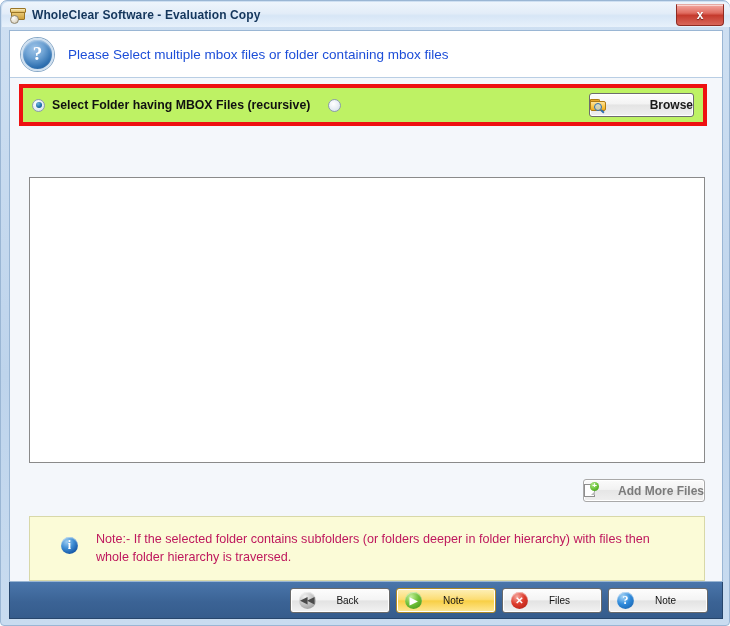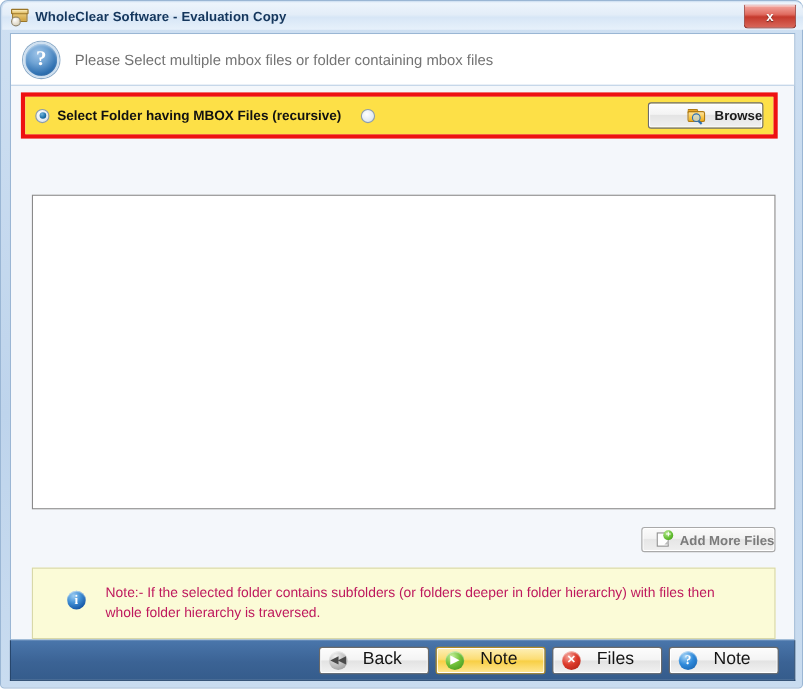--- a/index.html
+++ b/index.html
@@ -138,21 +138,21 @@
     color: #ffffff;
     font-size: 19px;
     font-weight: bold;
     font-family: "Liberation Serif", serif;
     box-sizing: border-box;
     flex: 0 0 auto;
   }
   .header-text {
     margin-left: 14px;
     font-size: 13.5px;
-    color: #737373;
+    color: #1d4ed8;
     white-space: nowrap;
   }
 
   
   .red-box {
     position: absolute;
     left: 9px; top: 53px;
     width: 688px;
     height: 42px;
     border: 4px solid #ee1111;
@@ -160,21 +160,21 @@
   }
 
   
   .option-row {
     position: absolute;
     left: 13px; top: 57px;
     width: 680px;
     height: 34px;
     display: flex;
     align-items: center;
-    background: #fde047;
+    background: #bef264;
     box-sizing: border-box;
   }
   .radio-item {
     display: flex;
     align-items: center;
     cursor: default;
     white-space: nowrap;
   }
   .radio-item.first { margin-left: 9px; }
   .radio-item.second { margin-left: 18px; }
@@ -200,21 +200,21 @@
     font-size: 12.3px;
     font-weight: bold;
     color: #111111;
   }
   .flexgap { flex: 1 1 auto; }
 
   
   .vbtn {
     display: inline-flex;
     align-items: center;
-    justify-content: flex-end;
+    justify-content: space-between;
     background: linear-gradient(to bottom, #fdfdfd 0%, #f3f3f3 45%, #e4e4e4 50%, #f0f0f0 100%);
     border: 1px solid #9b9b9b;
     border-radius: 3px;
     box-shadow: inset 0 0 0 1px #ffffff;
     box-sizing: border-box;
     cursor: default;
     font-size: 12px;
     color: #1a1a1a;
   }
   .browse-btn {
@@ -395,21 +395,21 @@
     box-shadow: inset 0 1px 1px rgba(255,255,255,0.6);
     font-family: "Liberation Sans", sans-serif;
   }
   .glyph.back  { background: radial-gradient(circle at 35% 28%, #f2f2f2 0%, #c5c5c5 45%, #8f8f8f 100%); color:#4a4a4a; font-size:9px; }
   .glyph.next  { background: radial-gradient(circle at 35% 28%, #c4ef9a 0%, #72c23a 45%, #3d8c14 100%); }
   .glyph.cancel{ background: radial-gradient(circle at 35% 28%, #f5a9a0 0%, #de3b2c 45%, #a71b10 100%); }
   .glyph.help  { background: radial-gradient(circle at 35% 28%, #a9d6f6 0%, #2f8adb 45%, #1259a5 100%); font-family:"Liberation Serif", serif; font-size:12px; }
   .navbtn .navlbl {
     flex: 1 1 auto;
     text-align: center;
-    font-size: 16px;
+    font-size: 10px;
     color: #141414;
     margin-right: 10px;
   }
 </style>
 </head>
 <body>
 
 <div class="window">
   <div class="frame-inner">
 

